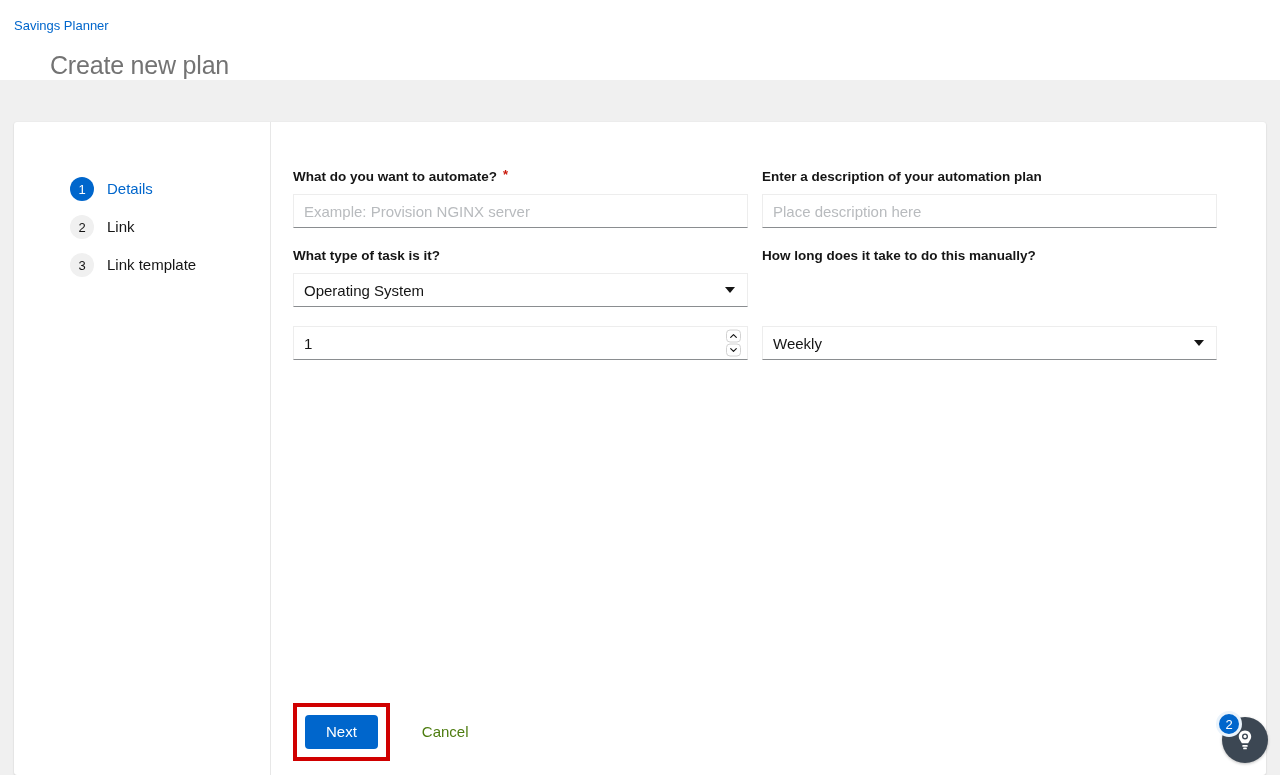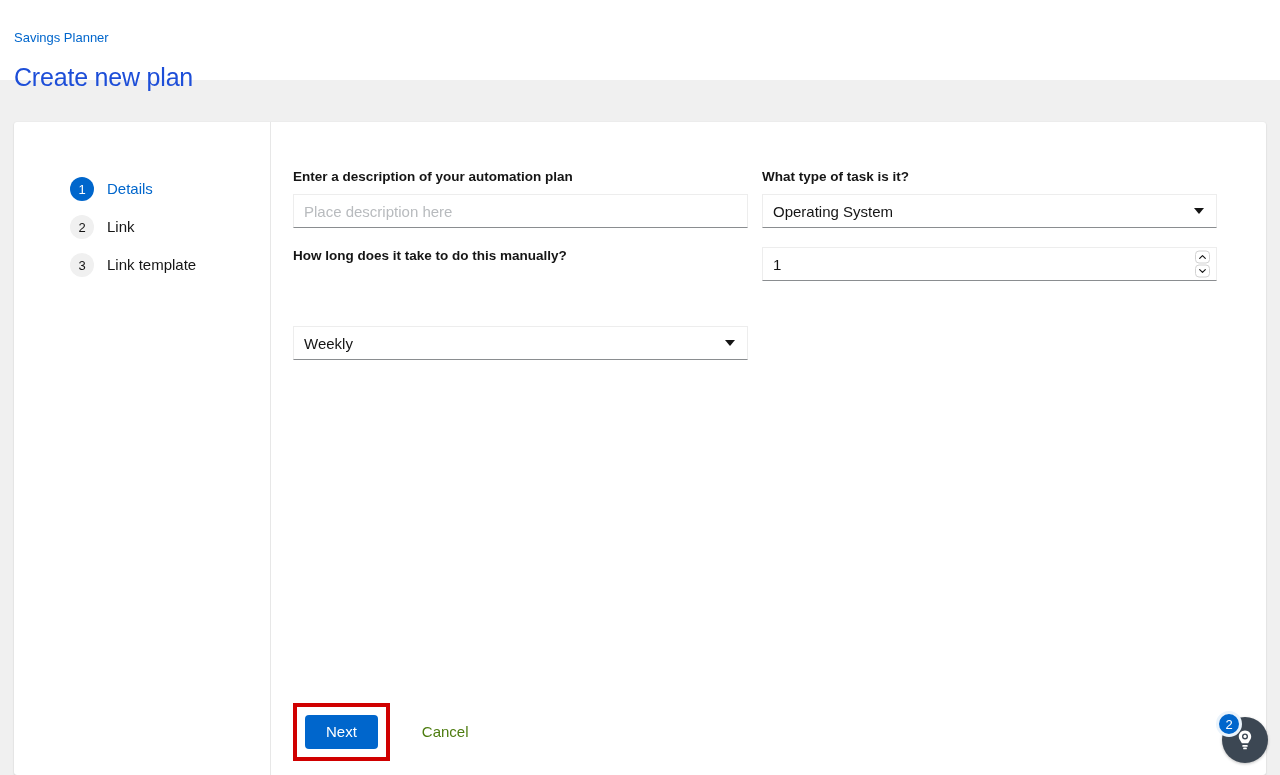--- a/index.html
+++ b/index.html
@@ -7,38 +7,39 @@
     width: 1280px; height: 775px;
     background: #f0f0f0;
     font-family: "Liberation Sans", sans-serif;
     overflow: hidden;
   }
 
   
   .page-header {
     background: #ffffff;
     height: 80px;
-    padding: 28px 0 0 14px;
+    padding: 16px 0 0 14px;
     position: relative;
   }
   .breadcrumb-link {
     display: inline-block;
     color: #06c;
     font-size: 13px;
     line-height: 18px;
     text-decoration: none;
     cursor: pointer;
   }
   .page-title {
     margin-top: 15px;
     font-size: 25px;
     line-height: 30px;
     font-weight: 400;
-    color: #1d4ed8;
+    color: #737373;
     letter-spacing: -0.2px;
+    margin-left: 36px;
   }
 
   
   .card {
     position: absolute;
     left: 14px;
     top: 122px;
     width: 1252px;
     height: 653px;
     background: #ffffff;
@@ -266,20 +267,29 @@
     <div class="wizard-step">
       <span class="step-circle">3</span>
       <span class="step-label">Link template</span>
     </div>
   </nav>
 
   <section class="wizard-main">
 
     <div class="form-grid">
 
+      <div class="form-group">
+        <label class="form-label">
+          <span>What do you want to automate?</span>
+          <span class="required-star">*</span>
+        </label>
+        <div class="pf-input">
+          <span class="placeholder">Example: Provision NGINX server</span>
+        </div>
+      </div>
 
       <div class="form-group">
         <label class="form-label">
           <span>Enter a description of your automation plan</span>
         </label>
         <div class="pf-input">
           <span class="placeholder">Place description here</span>
         </div>
       </div>
 

